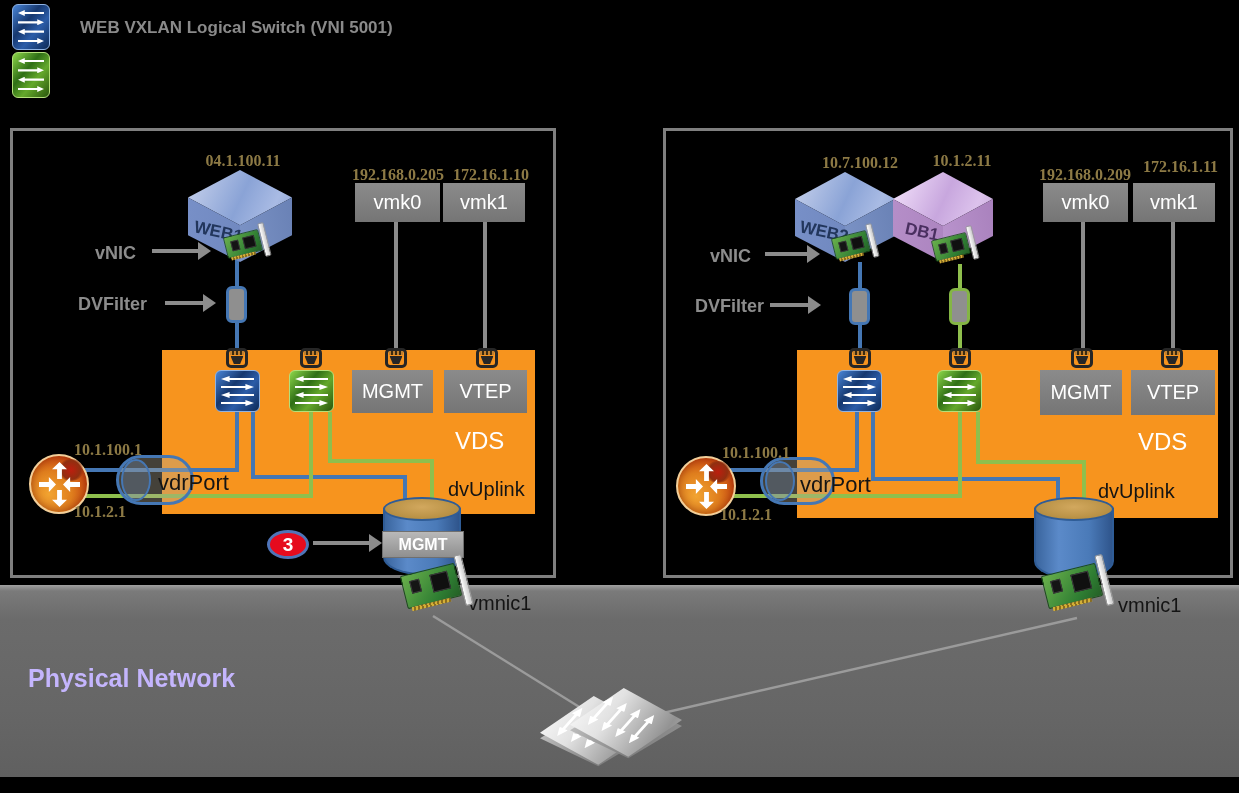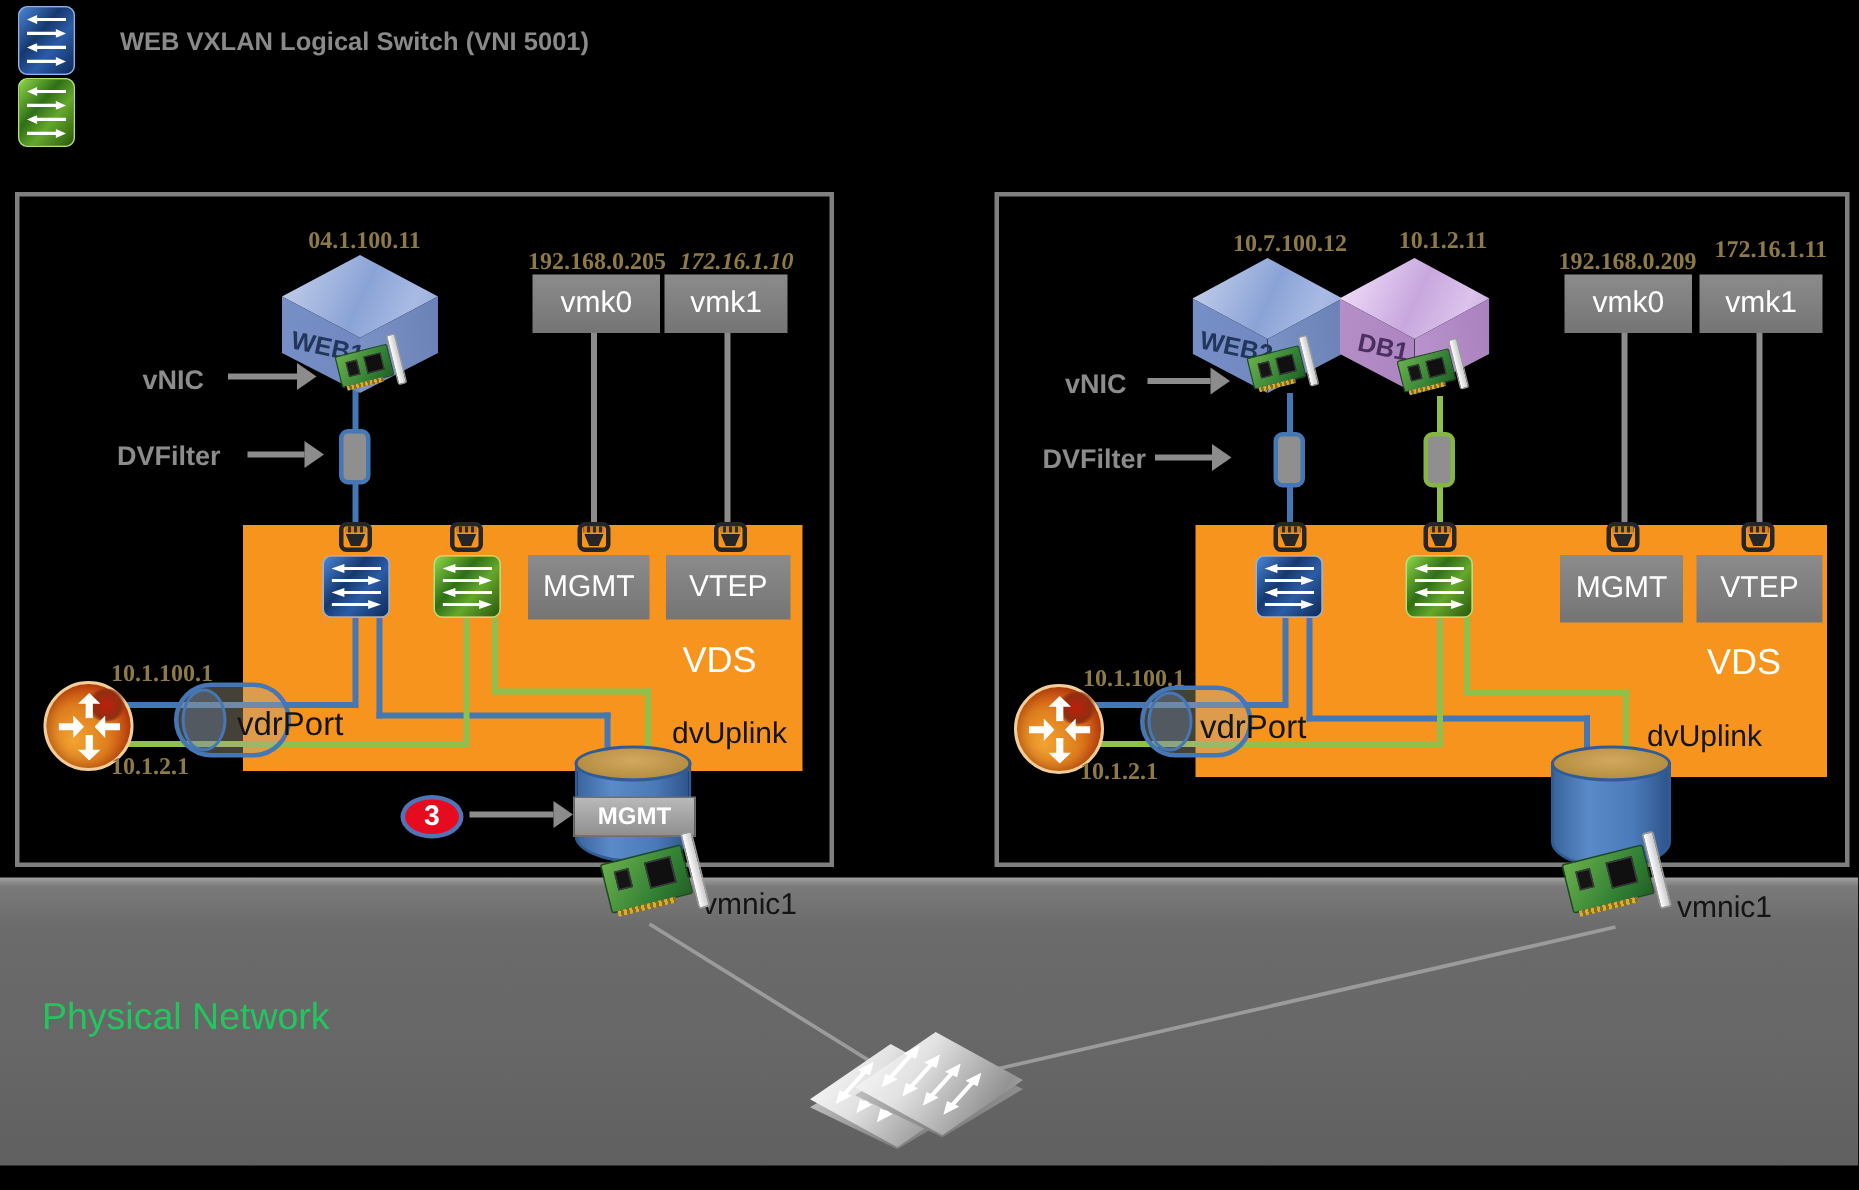--- a/index.html
+++ b/index.html
@@ -113,21 +113,21 @@
   
   .badge { position:absolute; width:42px; height:29px; border-radius:50%; background:#e60b1e;
     border:3px solid #4f74b8; color:#fff; font-weight:bold; font-size:19px;
     display:flex; align-items:center; justify-content:center; z-index:6; }
   .vxlan { position:absolute; background:linear-gradient(#b9b9b9,#8f8f8f); border:1px solid #6f6f6f;
     color:#fff; font-size:16px; font-weight:600; display:flex; align-items:center; justify-content:center; z-index:6; }
 
   
   .band { position:absolute; left:0; top:585px; width:1239px; height:192px; z-index:0;
     background:linear-gradient(180deg,#a0a0a0 0,#7a7a7a 6px,#6b6b6b 18%,#666 65%,#606060 100%); }
-  .band-title { position:absolute; left:28px; top:664px; color:#22c55e; font-size:25px; font-weight:normal; z-index:5; }
+  .band-title { position:absolute; left:28px; top:664px; color:#c4b5fd; font-size:25px; font-weight:bold; z-index:5; }
 
   
   .psw-wrap { position:absolute; left:540px; top:688px; width:160px; height:90px; z-index:4; }
   .psw { position:absolute; width:112px; height:80px; }
   .psw .p-side { position:absolute; inset:0; top:10px; clip-path:polygon(48% 0,100% 40%,52% 86%,0 46%);
     background:linear-gradient(125deg,#cfcfcf,#7e7e7e 60%,#9c9c9c); }
   .psw .p-face { position:absolute; inset:0; clip-path:polygon(48% 0,100% 40%,52% 86%,0 46%);
     background:linear-gradient(125deg,#ffffff 0%,#e2e2e2 35%,#939393 75%,#bdbdbd 100%); }
   .psw .arrows { position:absolute; left:24px; top:14px; display:flex; gap:6px; transform:rotate(24deg) skewX(-18deg); }
   .psw .darr { width:9px; height:36px; background:#fff;
@@ -200,21 +200,21 @@
       <div class="board">
           <span class="chip1"></span>
           <span class="chip2"></span>
           <span class="pins"></span>
         </div>
       <div class="bracket"></div>
     </div>
 
     <div class="ip" style="left:330px; top:35px; width:110px;">192.168.0.205</div>
     <div class="gbox" style="left:342px; top:52px; width:85px; height:39px;">vmk0</div>
-    <div class="ip" style="left:428px; top:35px; width:100px;font-style:italic;">172.16.1.10</div>
+    <div class="ip" style="left:428px; top:35px; width:100px;">172.16.1.10</div>
     <div class="gbox" style="left:430px; top:52px; width:82px; height:39px;">vmk1</div>
 
     <div class="vline gray" style="left:381px; top:91px; height:130px;"></div>
     <div class="vline gray" style="left:470px; top:91px; height:130px;"></div>
 
     <div class="callout" style="left:82px; top:112px;">vNIC</div>
     <div class="garrow" style="left:139px; top:118px; width:46px;"></div>
     <div class="callout" style="left:65px; top:163px;">DVFilter</div>
     <div class="garrow" style="left:152px; top:170px; width:38px;"></div>
 

